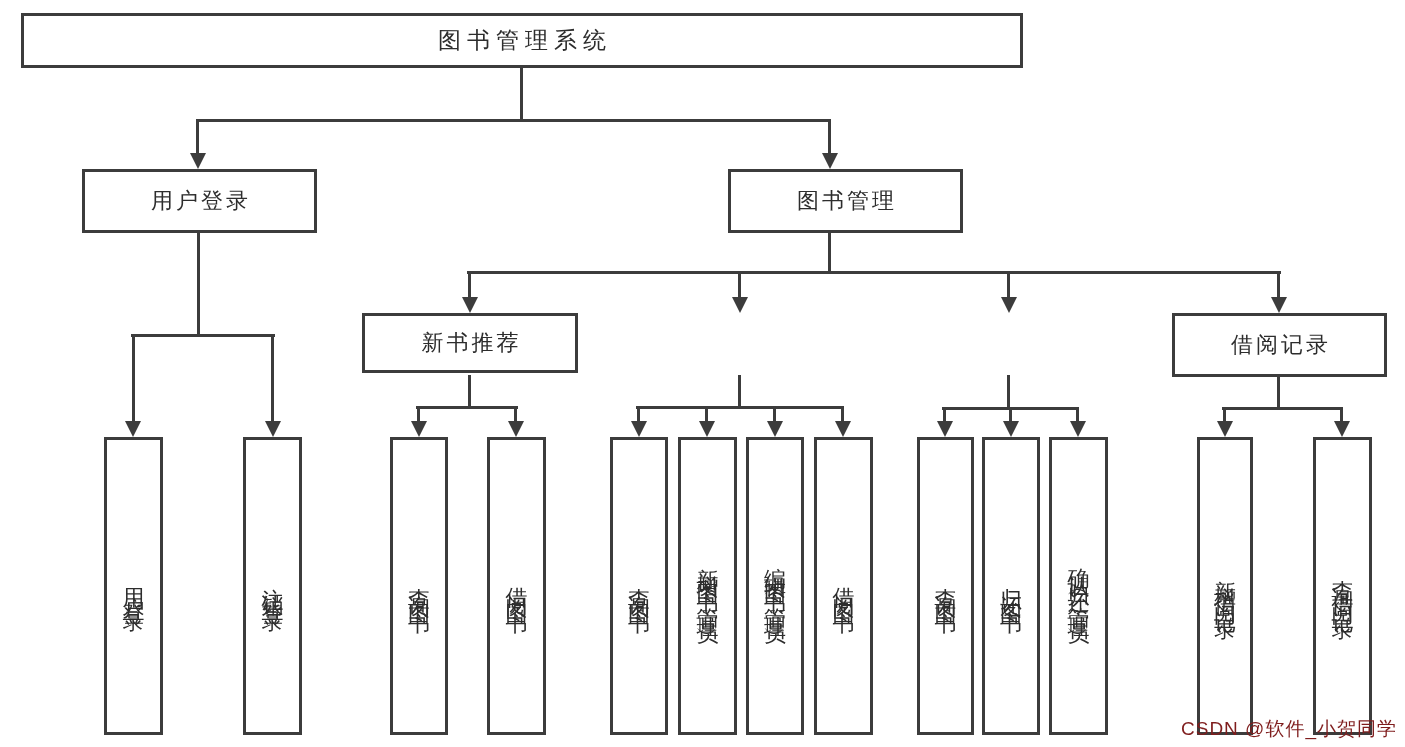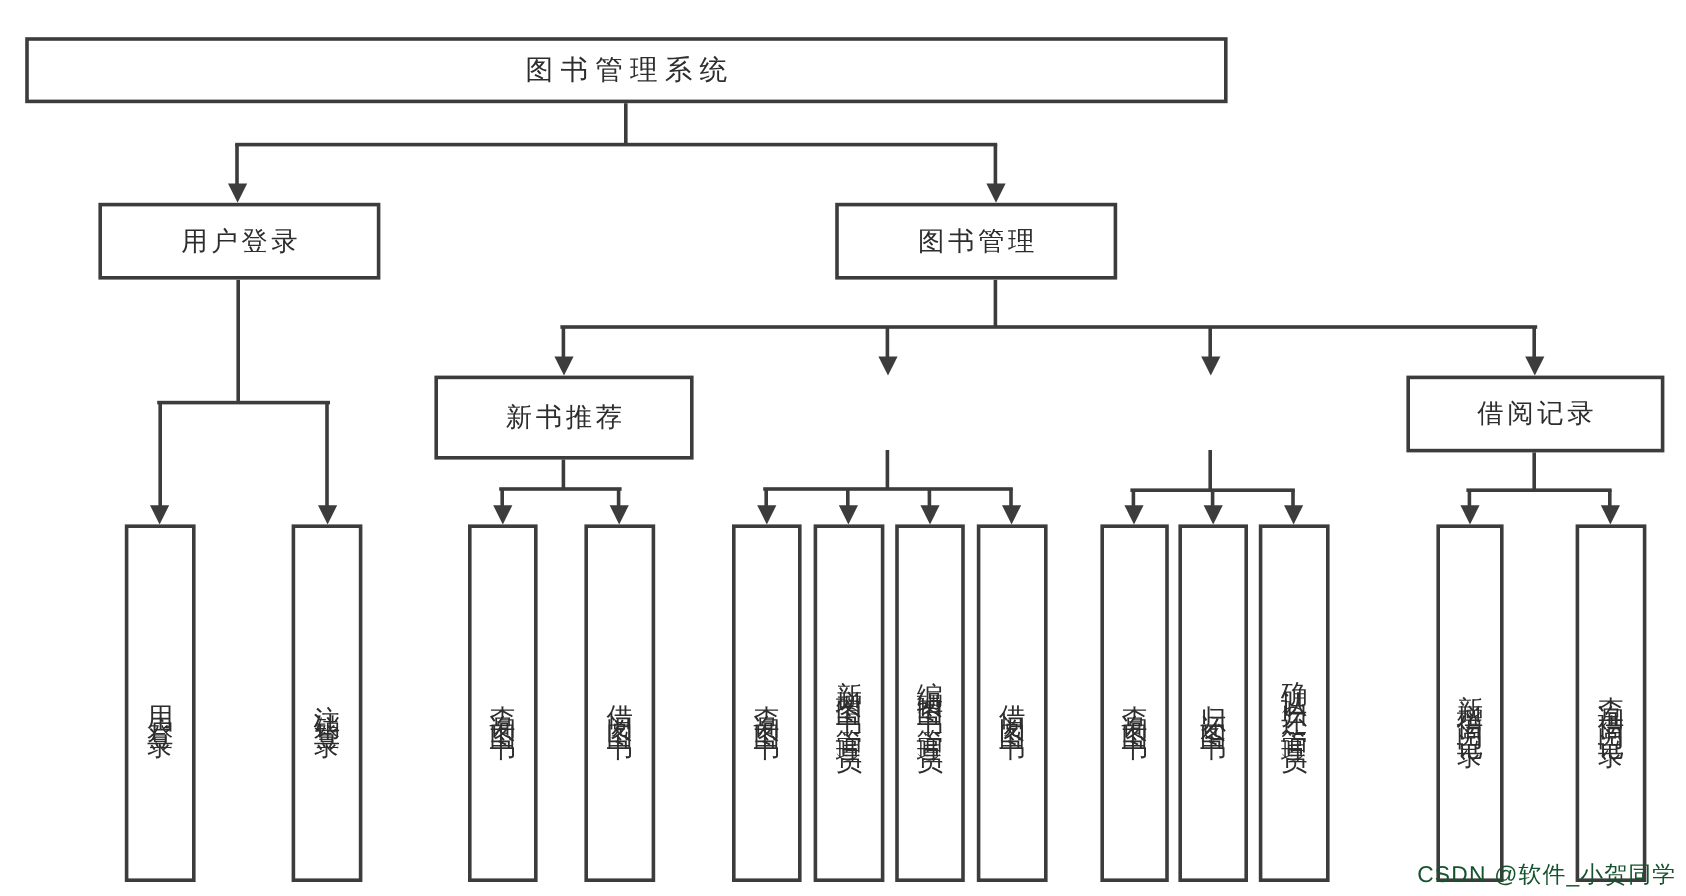--- a/index.html
+++ b/index.html
@@ -11,41 +11,41 @@
   .hbox span{font-size:22px;letter-spacing:3px;text-indent:3px;white-space:nowrap;}
   .rootbox span{font-size:23px;letter-spacing:6px;text-indent:6px;}
   .leaf span{writing-mode:vertical-rl;text-orientation:mixed;font-size:22px;
              letter-spacing:8px;line-height:1;white-space:nowrap;}
 
   .vline{position:absolute;width:3px;background:#3c3c3c;z-index:1;}
   .hline{position:absolute;height:3px;background:#3c3c3c;z-index:1;}
   .arrow{position:absolute;width:0;height:0;border-left:8px solid transparent;
          border-right:8px solid transparent;border-top:16px solid #3c3c3c;z-index:1;}
 
-  .watermark{position:absolute;left:1181px;top:716px;font-size:19px;color:#14532d;
+  .watermark{position:absolute;left:1181px;top:716px;font-size:19px;color:#7f1d1d;
              letter-spacing:1px;z-index:4;white-space:nowrap;}
 </style>
 </head>
 <body>
 
 <div class="stage">
 
-  <div class="box rootbox" style="left:21px;top:31px;width:1002px;height:55px">
+  <div class="box rootbox" style="left:21px;top:13px;width:1002px;height:55px">
     <span>图书管理系统</span>
   </div>
 
   <div class="box hbox" style="left:82px;top:169px;width:235px;height:64px">
     <span>用户登录</span>
   </div>
 
-  <div class="box hbox" style="left:696px;top:169px;width:235px;height:64px">
+  <div class="box hbox" style="left:728px;top:169px;width:235px;height:64px">
     <span>图书管理</span>
   </div>
 
-  <div class="box hbox" style="left:362px;top:313px;width:216px;height:70px">
+  <div class="box hbox" style="left:362px;top:313px;width:216px;height:60px">
     <span>新书推荐</span>
   </div>
 
 
 
   <div class="box hbox" style="left:1172px;top:313px;width:215px;height:64px">
     <span>借阅记录</span>
   </div>
 
   <div class="box leaf" style="left:104px;top:437px;width:59px;height:298px">

